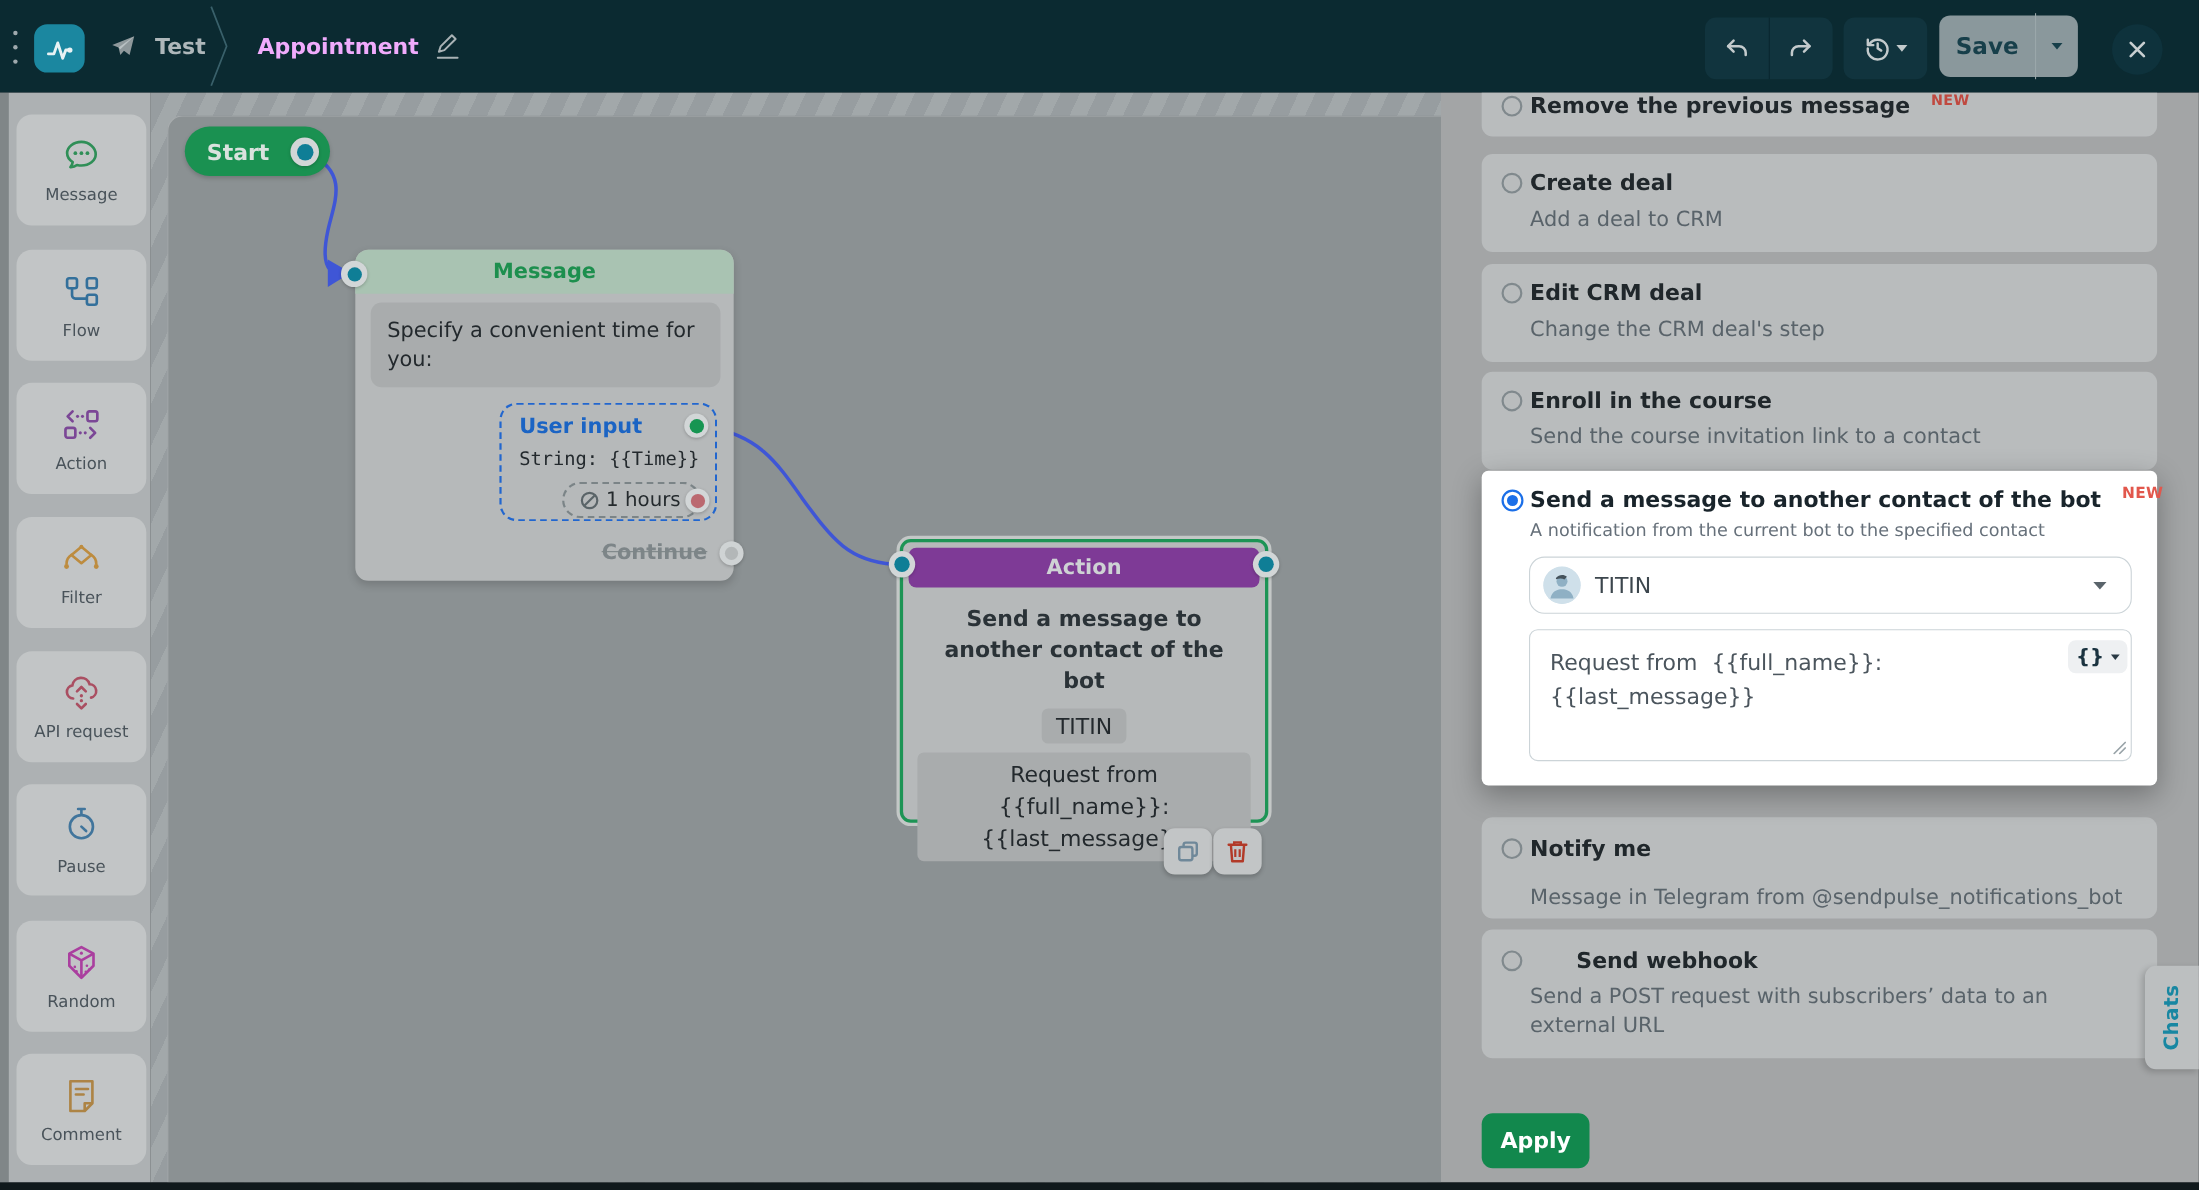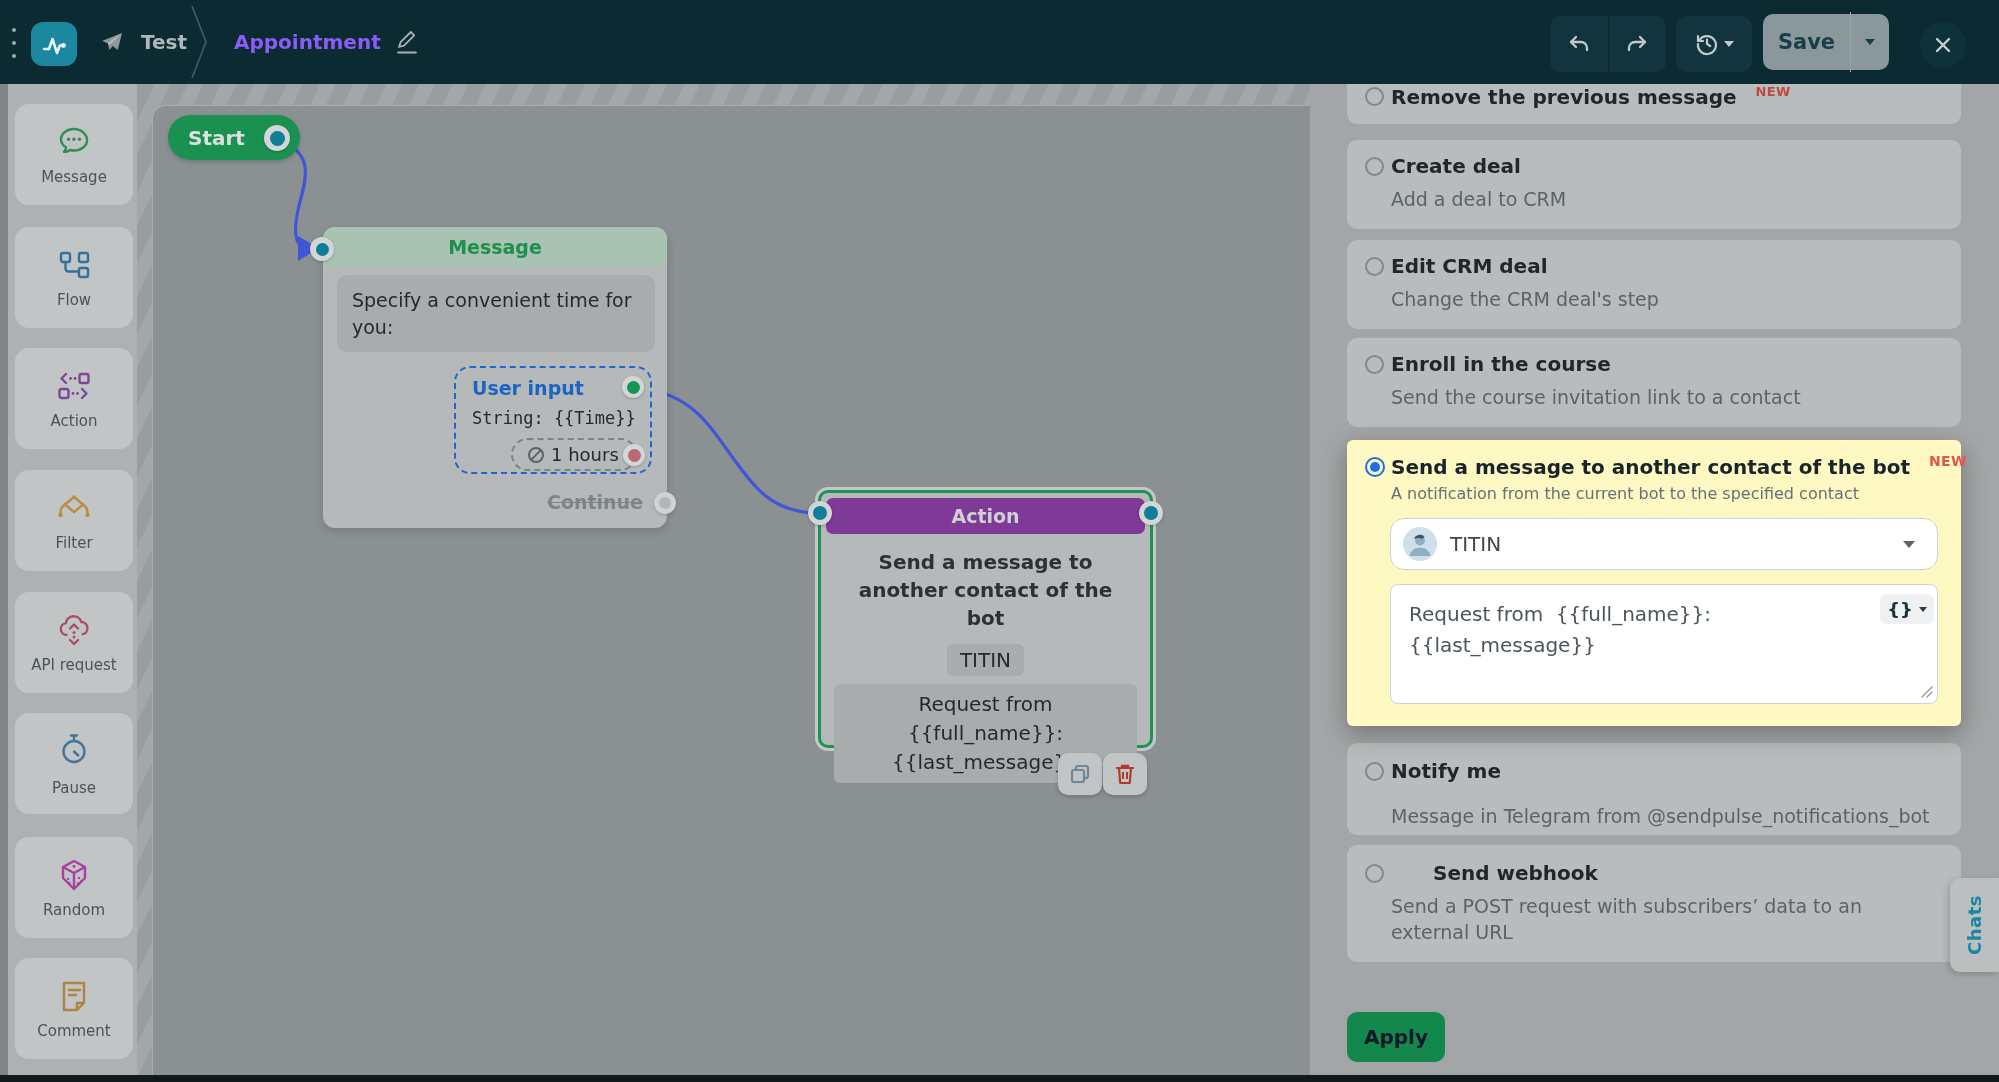--- a/index.html
+++ b/index.html
@@ -7,21 +7,21 @@
        font-family:"DejaVu Sans","Liberation Sans",sans-serif;
        -webkit-font-smoothing:antialiased;}
 
   
   .topbar{position:absolute;left:0;top:0;width:1999px;height:84px;background:#0b2a31;z-index:30;}
   .kebab{position:absolute;left:12px;top:28px;width:6px;height:30px;display:flex;flex-direction:column;justify-content:space-between;}
   .kebab i{width:4px;height:4px;border-radius:50%;background:#9fa9ad;}
   .logo{position:absolute;left:31px;top:22px;width:46px;height:44px;border-radius:12px;background:#1b87a0;display:flex;align-items:center;justify-content:center;}
   .bot-crumb{position:absolute;left:100px;top:0;height:84px;display:flex;align-items:center;gap:17px;color:#aeb7ba;font-size:20px;font-weight:bold;}
   .crumb-sep{position:absolute;left:190px;top:4px;}
-  .flow-crumb{position:absolute;left:234px;top:0;height:84px;display:flex;align-items:center;gap:14px;color:#8b5cf6;font-size:20px;font-weight:bold;}
+  .flow-crumb{position:absolute;left:234px;top:0;height:84px;display:flex;align-items:center;gap:14px;color:#f0abfc;font-size:20px;font-weight:bold;}
   .tb-btn{position:absolute;top:16px;height:56px;background:#11343e;border-radius:10px;display:flex;align-items:center;justify-content:center;color:#c3cacc;}
   .grp{left:1550px;width:116px;}
   .grp .half{width:58px;height:56px;display:flex;align-items:center;justify-content:center;}
   .grp .half:first-child{border-right:1px solid #0b2730;}
   .hist{left:1676px;width:76px;gap:5px;}
   .caret{width:0;height:0;border-left:5px solid transparent;border-right:5px solid transparent;border-top:6px solid #c3cacc;}
   .save-btn{position:absolute;left:1763px;top:14px;width:126px;height:56px;background:#8a989c;border-radius:10px;display:flex;align-items:center;color:#173f4a;}
   .save-main{width:87px;text-align:center;font-size:21px;font-weight:bold;}
   .save-split{width:38px;height:60px;border-left:1px solid #9aa7aa;display:flex;align-items:center;justify-content:center;}
   .save-split .caret{border-top-color:#173f4a;}
@@ -74,21 +74,21 @@
             z-index:7;box-shadow:0 2px 4px rgba(0,0,0,.2);}
 
   
   .panel{position:absolute;left:1310px;top:84px;width:689px;height:991px;background:#a3a5a6;overflow:hidden;}
   .row{position:absolute;left:37px;width:614px;background:#b9bcbd;border-radius:10px;box-sizing:border-box;}
   .row .radio{position:absolute;left:18px;width:19px;height:19px;border:2px solid #80898d;border-radius:50%;box-sizing:border-box;}
   .row .title{position:absolute;left:44px;font-size:20px;font-weight:600;color:#20272b;white-space:nowrap;}
   .row .sub{position:absolute;left:44px;font-size:19px;color:#59636a;line-height:26px;}
   .badge{font-size:13px;font-weight:bold;color:#c04940;vertical-align:super;margin-left:19px;letter-spacing:.3px;}
 
-  .sel-card{position:absolute;left:37px;top:356px;width:614px;height:286px;background:#fef9c3;border-radius:6px;
+  .sel-card{position:absolute;left:37px;top:344px;width:614px;height:286px;background:#ffffff;border-radius:6px;
             box-shadow:0 8px 26px rgba(0,0,0,.30);z-index:10;}
   .sel-card .radio-on{position:absolute;left:18px;top:17px;width:20px;height:20px;border:2px solid #1b6fe8;border-radius:50%;box-sizing:border-box;
             display:flex;align-items:center;justify-content:center;}
   .sel-card .radio-on i{width:10px;height:10px;border-radius:50%;background:#1b6fe8;}
   .sel-title{position:absolute;left:44px;top:13px;font-size:20px;font-weight:600;color:#19242b;white-space:nowrap;}
   .sel-title .badge{color:#e2574c;font-size:14px;}
   .sel-sub{position:absolute;left:44px;top:44px;font-size:16px;color:#66707a;}
   .contact-select{position:absolute;left:43px;top:78px;width:548px;height:52px;background:#fff;border:1px solid #ccd4d8;border-radius:14px;
                   box-sizing:border-box;display:flex;align-items:center;}
   .avatar{width:34px;height:34px;border-radius:50%;background:#cfe0ea;margin-left:12px;overflow:hidden;display:flex;align-items:center;justify-content:center;}
@@ -96,21 +96,21 @@
   .sel-caret{width:0;height:0;border-left:6px solid transparent;border-right:6px solid transparent;border-top:7px solid #5a646b;margin-right:22px;}
   .msg-area{position:absolute;left:43px;top:144px;width:548px;height:120px;box-sizing:border-box;border:1px solid #ccd4d8;border-radius:8px;
             resize:none;outline:none;padding:14px 90px 14px 18px;font-size:20px;line-height:31px;color:#4b555d;
             font-family:"DejaVu Sans","Liberation Sans",sans-serif;background:#fff;}
   .var-chip{position:absolute;left:533px;top:154px;width:54px;height:30px;background:#eef0f2;border-radius:7px;
             display:flex;align-items:center;justify-content:center;gap:6px;font-size:18px;font-weight:bold;color:#1b3340;}
   .var-chip .caret{border-top-color:#2a3a44;border-left-width:4px;border-right-width:4px;border-top-width:5px;}
   .resize-h{position:absolute;left:572px;top:244px;width:14px;height:14px;}
 
   .apply-btn{position:absolute;left:37px;top:928px;width:98px;height:50px;background:#12884d;border-radius:10px;border:none;
-             color:#0f172a;font-size:20px;font-weight:bold;display:flex;align-items:center;justify-content:center;
+             color:#ffffff;font-size:20px;font-weight:bold;display:flex;align-items:center;justify-content:center;
              font-family:"DejaVu Sans","Liberation Sans",sans-serif;}
 
   .chats-tab{position:absolute;left:1950px;top:878px;width:49px;height:94px;background:#bcbfc0;border-radius:10px 0 0 10px;
              display:flex;align-items:center;justify-content:center;z-index:12;box-shadow:-2px 2px 6px rgba(0,0,0,.18);}
   .chats-tab span{writing-mode:vertical-rl;transform:rotate(180deg);color:#1887a2;font-size:18px;font-weight:bold;letter-spacing:.5px;}
 
   .bottom-strip{position:absolute;left:0;top:1075px;width:1999px;height:7px;background:#10191c;z-index:40;}
   svg{display:block;}
 </style>
 </head>

